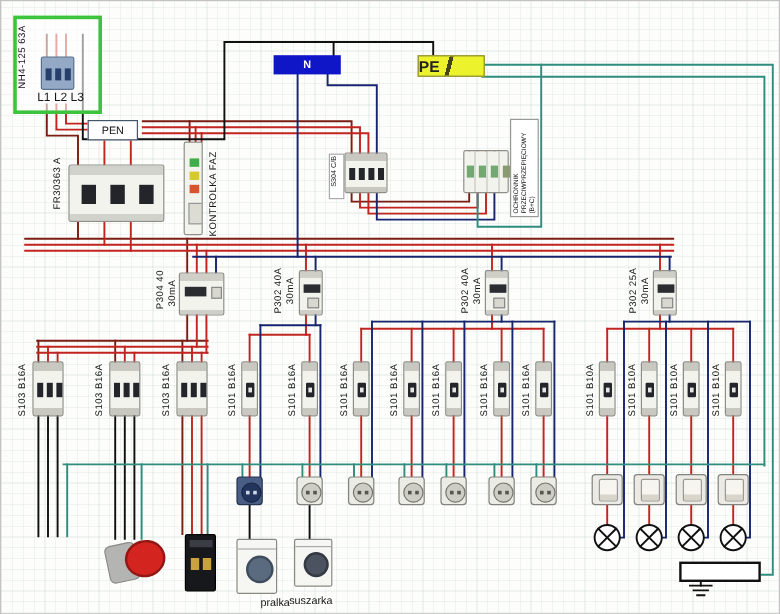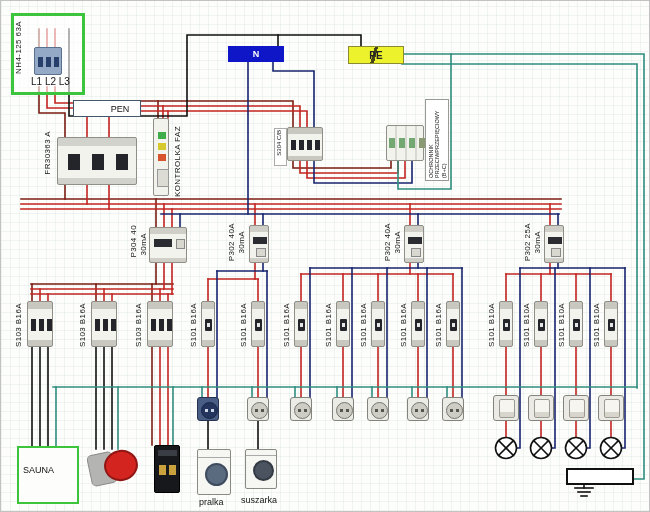--- a/index.html
+++ b/index.html
@@ -59,23 +59,23 @@
   .cooker{width:26px;height:48px;background:#17181c;border:1px solid #000;border-radius:2px;}
   .cooker::before{content:"";position:absolute;left:4px;top:19px;width:7px;height:10px;background:#c9a23e;box-shadow:10px 0 0 #c9a23e;}
   .cooker::after{content:"";position:absolute;left:3px;top:4px;width:19px;height:6px;background:#3a3d44;}
   .cee{width:46px;height:40px;}
   .cee::before{content:"";position:absolute;left:0;top:6px;width:24px;height:30px;background:#b4b4b2;border:1px solid #8b8b89;border-radius:5px;transform:rotate(-12deg);}
   .cee::after{content:"";position:absolute;left:15px;top:3px;width:30px;height:27px;background:#d42420;border:2px solid #911714;border-radius:50%;transform:rotate(-14deg);}
   
   .greenbox{position:absolute;border:3px solid #3cc43c;background:rgba(255,255,255,.6);}
   .saunabox{position:absolute;border:2px solid #3cc43c;background:#fdfdfb;font-size:9px;}
   .saunabox span{display:block;margin:17px 0 0 4px;}
-  .penbox{position:absolute;background:#fff;border:1px solid #44566a;font-size:9px;display:flex;align-items:center;justify-content:center;padding-left:26px;}
+  .penbox{position:absolute;background:#fff;border:1px solid #44566a;font-size:9px;display:flex;align-items:center;justify-content:center;}
   .nbar{position:absolute;background:#0f16c8;color:#fff;font-weight:bold;font-size:9px;display:flex;align-items:center;justify-content:center;}
-  .pebar{position:absolute;background:#ecf22c;border:1px solid #8a8a30;color:#222;font-weight:bold;font-size:10px;display:flex;align-items:center;justify-content:center;
+  .pebar{position:absolute;background:#ecf22c;border:1px solid #8a8a30;color:#222;font-weight:bold;font-size:13px;display:flex;align-items:center;justify-content:flex-start;
     background-image:linear-gradient(105deg, transparent 44%, #44441a 44%, #44441a 50%, transparent 50%);}
   .spdlabel{position:absolute;background:#fff;border:1px solid #9a9a94;}
   .s304label{position:absolute;background:#fff;border:1px solid #aaa;}
   .electrode{position:absolute;background:#fff;border:2px solid #111;}
 </style>
 </head>
 <body>
 
 <div class="sheet">
 
@@ -327,25 +327,22 @@
   <div class="dev socket" style="left:331px;top:396px;"></div>
   <div class="dev socket" style="left:366px;top:396px;"></div>
   <div class="dev socket" style="left:406px;top:396px;"></div>
   <div class="dev socket" style="left:441px;top:396px;"></div>
 
   <div class="dev lswitch" style="left:492px;top:394px;"></div>
   <div class="dev lswitch" style="left:527px;top:394px;"></div>
   <div class="dev lswitch" style="left:562px;top:394px;"></div>
   <div class="dev lswitch" style="left:597px;top:394px;"></div>
 
-  <div class="saunabox" style="left:16px;top:445px;width:58px;height:54px;">
-    <span>SAUNA</span>
-  </div>
   <div class="abs cee" style="left:88px;top:446px;"></div>
   <div class="dev cooker" style="left:153px;top:444px;"></div>
   <div class="dev washer" style="left:196px;top:448px;"></div>
-  <div class="hlabel" style="left:198px;top:496px;font-size:9px;">pralka</div>
+  <div class="hlabel" style="left:216px;top:496px;font-size:9px;">pralka</div>
   <div class="dev dryer" style="left:244px;top:448px;"></div>
   <div class="hlabel" style="left:240px;top:494px;font-size:9px;">suszarka</div>
 
   <div class="electrode" style="left:565px;top:467px;width:64px;height:13px;"></div>
 
 </div>
 
 </body></html>

